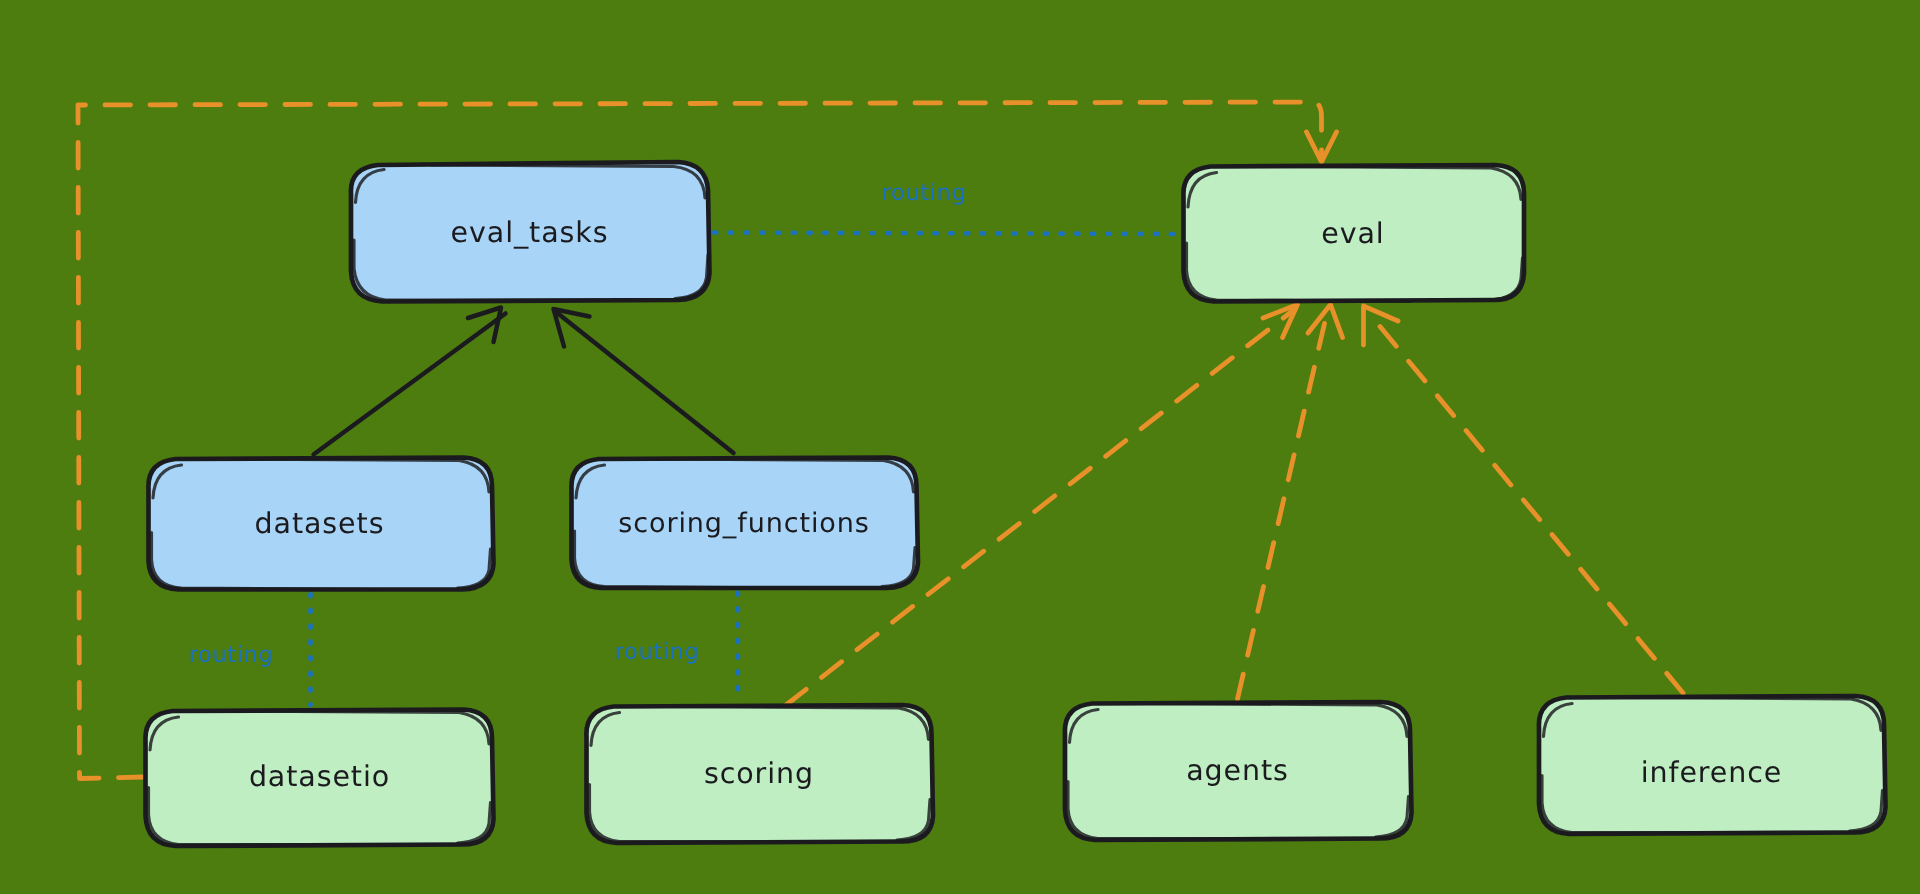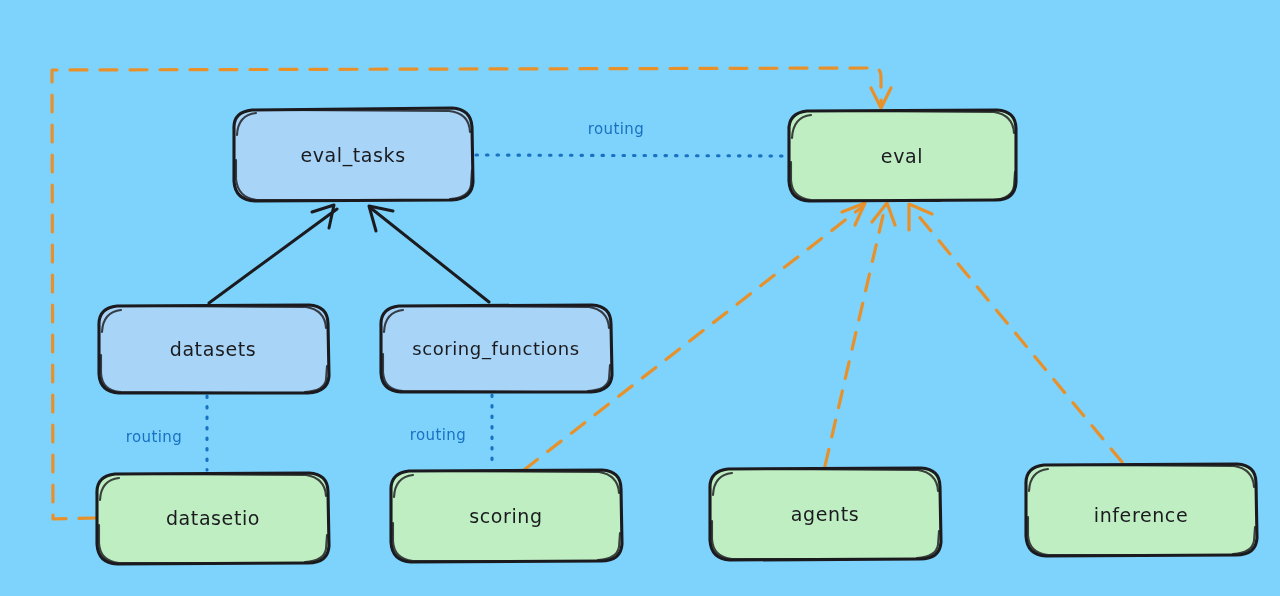--- a/index.html
+++ b/index.html
@@ -10,21 +10,21 @@
   body {
     width: 1280px;
     height: 596px;
     overflow: hidden;
     font-family: "DejaVu Sans", sans-serif;
   }
   #diagram-root {
     position: relative;
     width: 1280px;
     height: 596px;
-    background: #7dd3fc;
+    background: #4d7c0f;
   }
   #diagram-svg {
     position: absolute;
     top: 0;
     left: 0;
     width: 1280px;
     height: 596px;
   }
   .node-label {
     font-family: "DejaVu Sans", sans-serif;

